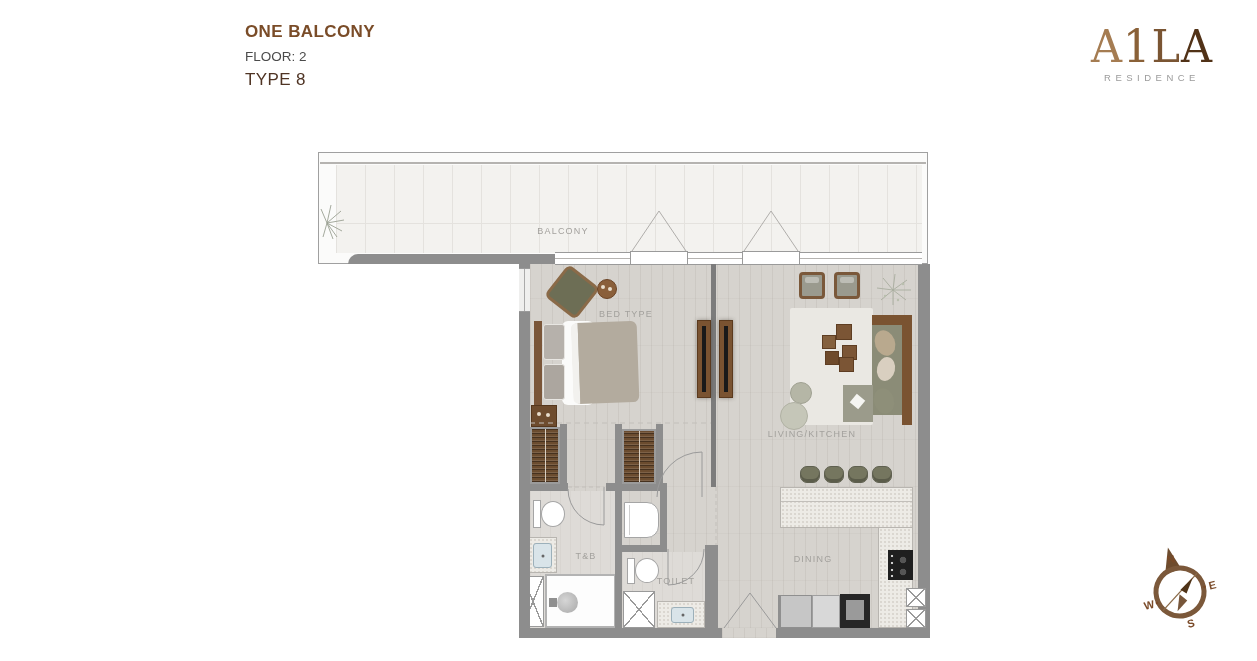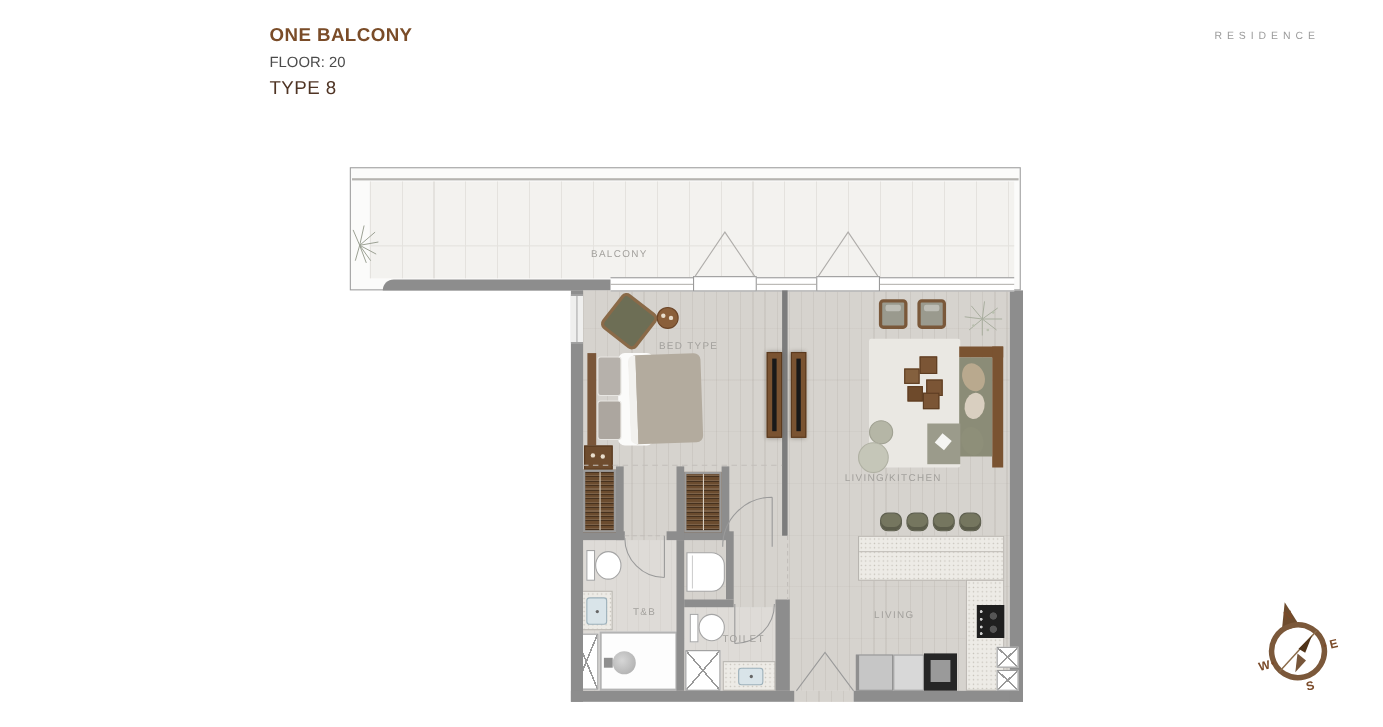--- a/index.html
+++ b/index.html
@@ -62,25 +62,26 @@
   .toilet-tank{position:absolute;background:#fff;border:1px solid #a5a5a5;}
   .toilet-bowl{position:absolute;background:#fff;border:1px solid #a5a5a5;border-radius:50%;}
   .dot{position:absolute;border-radius:50%;background:#e8ddcc;}
   #overlay{position:absolute;left:0;top:0;pointer-events:none;}
 </style>
 </head>
 <body>
 
 <div id="title-block">
   <div class="t1">ONE BALCONY</div>
-  <div class="t2">FLOOR: 20</div>
+  <div class="t2">FLOOR: 2</div>
   <div class="t3">TYPE 8</div>
 </div>
 
 <div id="logo">
+  <div class="letters"><span class="l1">A</span><span class="l2">1</span><span class="l3">L</span><span class="l4">A</span></div>
   <div class="tagline">RESIDENCE</div>
 </div>
 
 <div id="plan" class="abs" style="left:0;top:0;width:1257px;height:660px;">
 
   <div class="abs" style="left:318px;top:152px;width:610px;height:112px;border:1.5px solid #a0a0a0;background:#fbfbfa;"></div>
   <div class="abs" style="left:320px;top:162px;width:606px;height:1.5px;background:#b5b3b0;"></div>
   <div class="abs" style="left:336px;top:165px;width:586px;height:88px;background:var(--tile);
        background-image:repeating-linear-gradient(90deg,#e4e2de 0 1px,transparent 1px 29px),linear-gradient(#e4e2de,#e4e2de);
        background-size:auto,100% 1px;background-position:0 0,0 58px;background-repeat:repeat,no-repeat;"></div>
@@ -137,21 +138,21 @@
   <div class="abs speckle" style="left:780px;top:487px;width:133px;height:41px;"></div>
   <div class="abs" style="left:781px;top:501px;width:131px;height:1px;background:#c2bfba;"></div>
   <div class="abs speckle" style="left:878px;top:527px;width:35px;height:101px;"></div>
   <div class="abs" style="left:888px;top:550px;width:25px;height:30px;background:#1f1f1f;
        background-image:radial-gradient(circle at 4px 6px,#cfcfcf 1px,transparent 1.6px),radial-gradient(circle at 4px 13px,#cfcfcf 1px,transparent 1.6px),radial-gradient(circle at 4px 20px,#cfcfcf 1px,transparent 1.6px),radial-gradient(circle at 4px 26px,#cfcfcf 1px,transparent 1.6px),radial-gradient(circle at 15px 10px,#555 3px,transparent 3.6px),radial-gradient(circle at 15px 22px,#555 3px,transparent 3.6px);"></div>
   <div class="abs" style="left:778px;top:595px;width:34px;height:33px;background:#c6c6c6;border:1px solid #8f8f8f;border-left:3px solid #8f8f8f;"></div>
   <div class="abs" style="left:812px;top:595px;width:28px;height:33px;background:#d8d8d8;border:1px solid #9f9f9f;"></div>
   <div class="abs" style="left:840px;top:594px;width:30px;height:34px;background:#262626;">
     <div class="abs" style="left:6px;top:6px;width:18px;height:20px;background:#9a9a9a;"></div>
   </div>
-  <div class="room-label" style="left:813px;top:559px;">LIVING</div>
+  <div class="room-label" style="left:813px;top:559px;">DINING</div>
 
   <div class="abs" style="left:533px;top:498px;width:33px;height:32px;">
     <div class="toilet-tank" style="left:0;top:2px;width:8px;height:28px;"></div>
     <div class="toilet-bowl" style="left:8px;top:3px;width:24px;height:26px;"></div>
   </div>
   <div class="abs speckle" style="left:528px;top:537px;width:29px;height:36px;">
     <div class="sink" style="left:4px;top:5px;width:19px;height:25px;"></div>
   </div>
   <div class="shaft" style="left:522px;top:576px;width:22px;height:51px;"></div>
   <div class="abs" style="left:545px;top:574px;width:71px;height:54px;background:#fdfdfd;border:2px solid #b3b3b3;">

